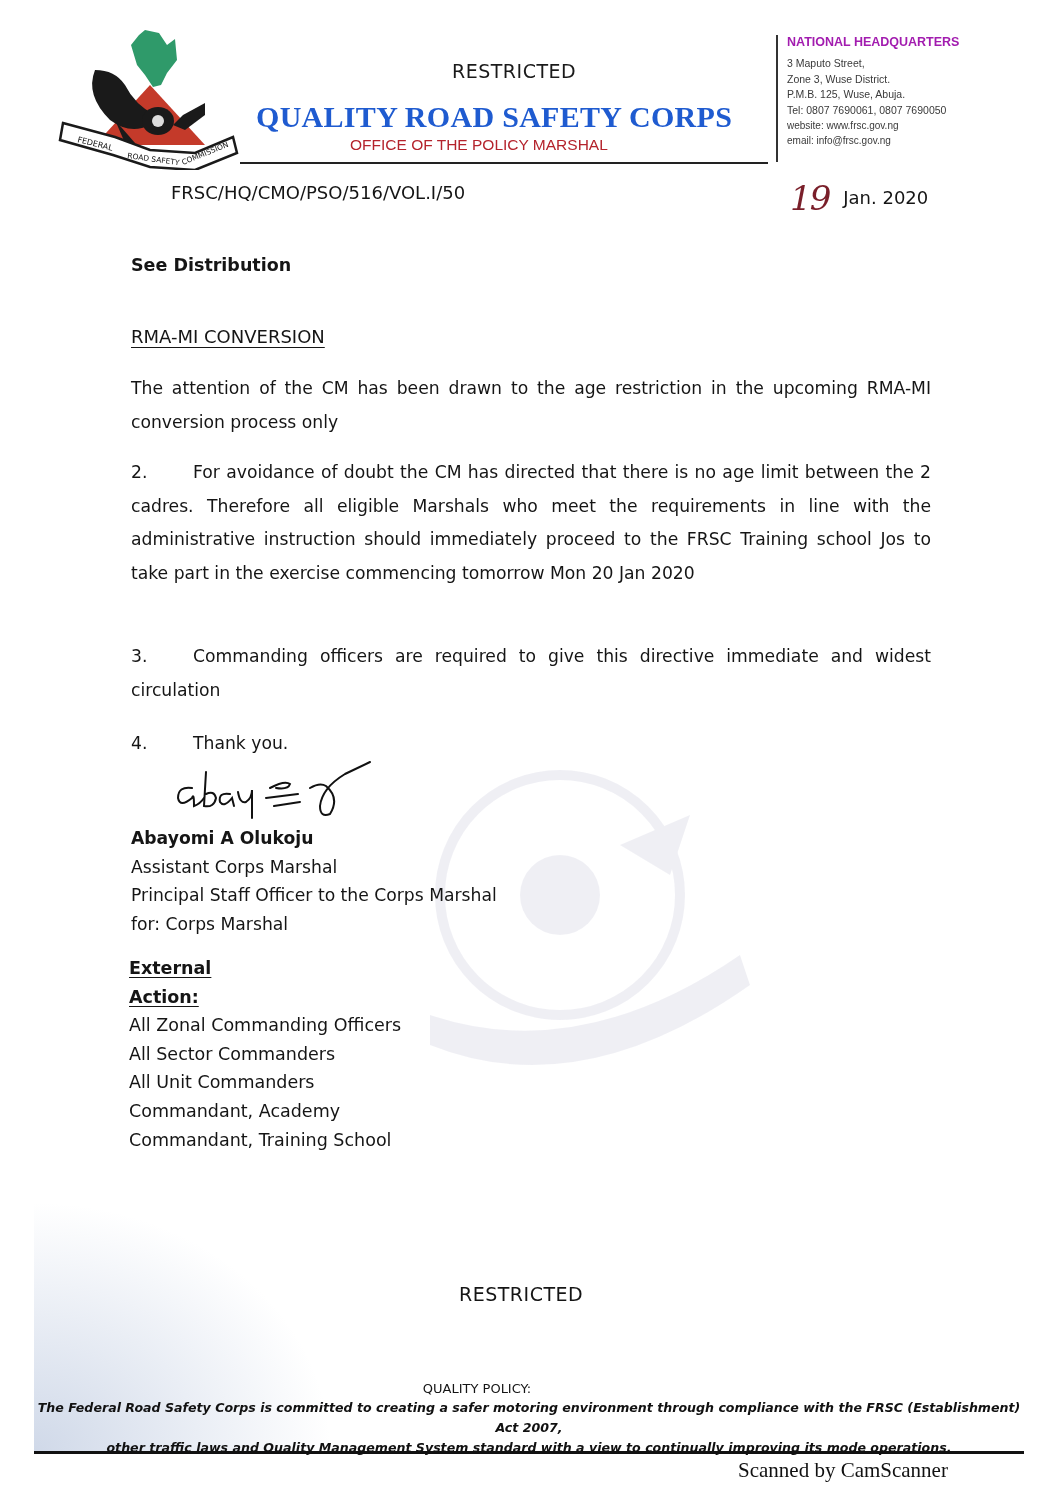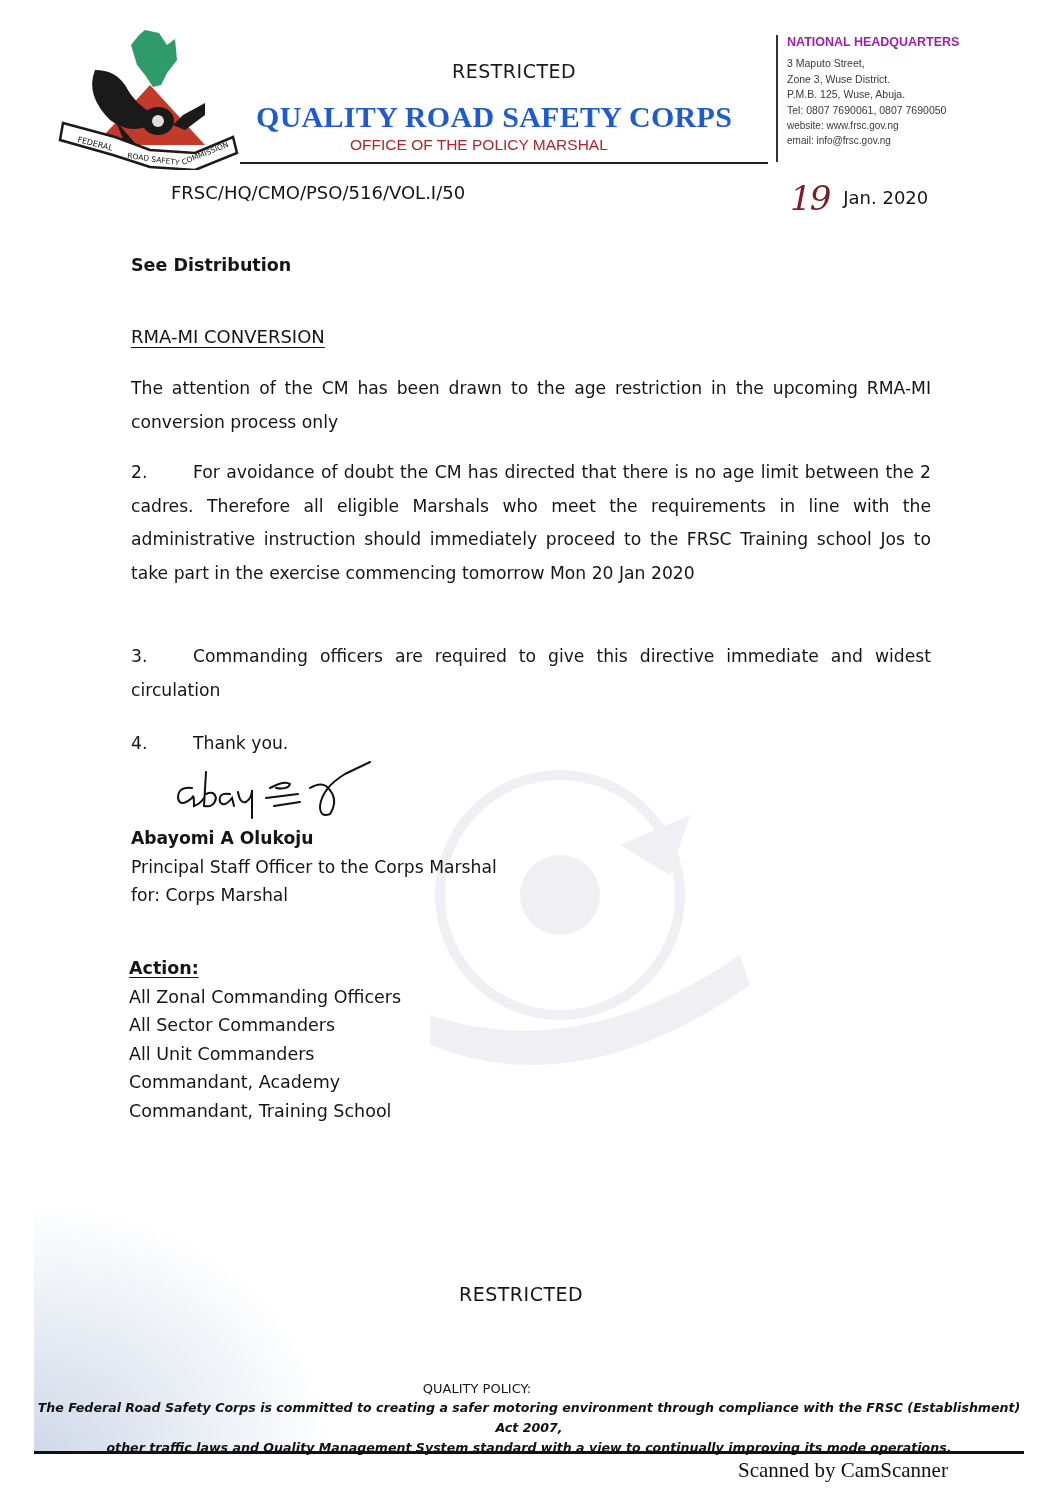--- a/index.html
+++ b/index.html
@@ -129,25 +129,27 @@
     <path d="M68 34 Q70 46 76 44 Q82 40 82 32 L82 60"></path>
     <path d="M100 30 Q115 22 120 26 Q118 32 106 30"></path>
     <path d="M96 40 L128 36"></path>
     <path d="M104 48 L130 44"></path>
     <path d="M140 30 Q150 24 156 28 Q170 40 160 56 Q150 60 150 48 Q152 30 175 16 L200 4"></path>
   </g>
 </svg>
 
 <div class="abs signer">
   <div class="name">Abayomi A Olukoju</div>
+  <div>Assistant Corps Marshal</div>
   <div>Principal Staff Officer to the Corps Marshal</div>
   <div>for: Corps Marshal</div>
 </div>
 
 <div class="abs dist">
+  <div class="hd">External</div>
   <div class="hd">Action:</div>
   <div>All Zonal Commanding Officers</div>
   <div>All Sector Commanders</div>
   <div>All Unit Commanders</div>
   <div>Commandant, Academy</div>
   <div>Commandant, Training School</div>
 </div>
 
 <div class="abs footer-shade"></div>
 <div class="abs restricted-bottom">RESTRICTED</div>

